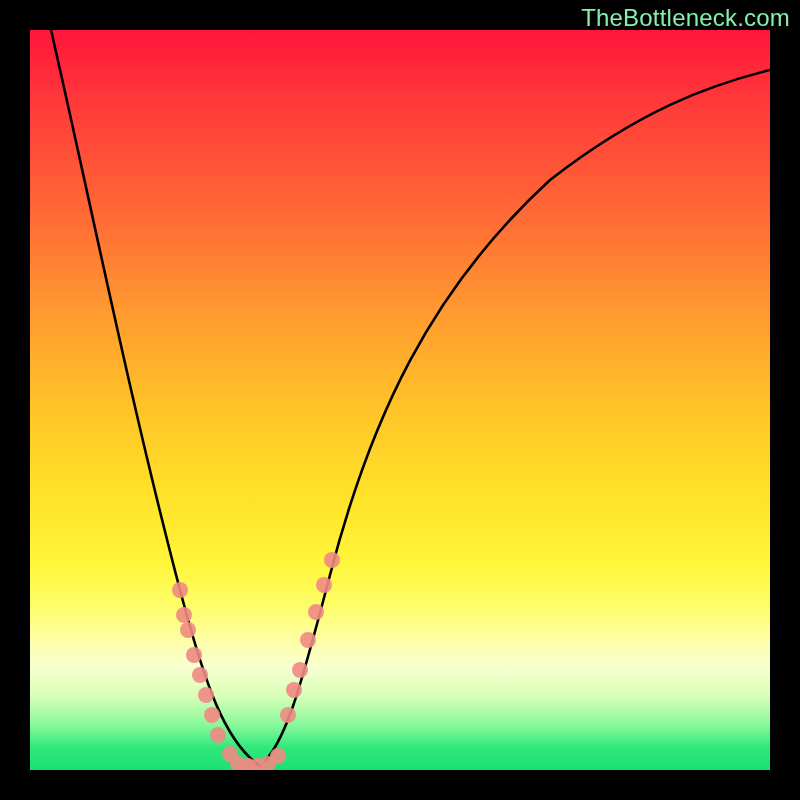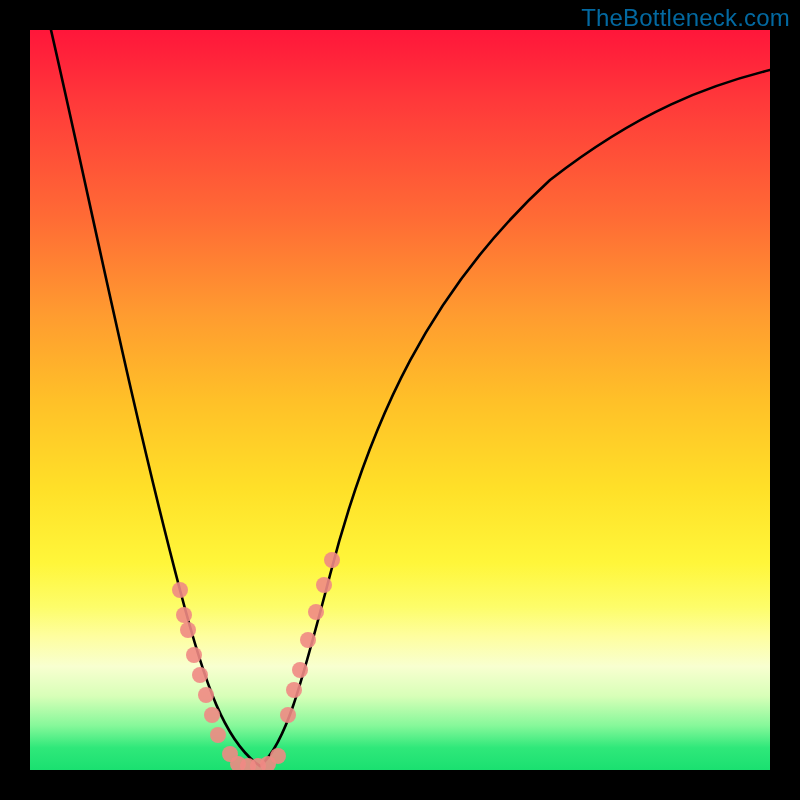--- a/index.html
+++ b/index.html
@@ -41,21 +41,21 @@
       #d8ffb8 90%,
       #86f89a 94%,
       #2fe87a 97%,
       #1ae070 100%
     );
   }
   .watermark {
     position: absolute;
     top: 4px;
     right: 10px;
-    color: #0369a1;
+    color: #86efac;
     font-size: 24px;
     font-weight: 400;
     letter-spacing: 0.2px;
     user-select: none;
   }
   svg.curves {
     position: absolute;
     top: 0;
     left: 0;
   }

